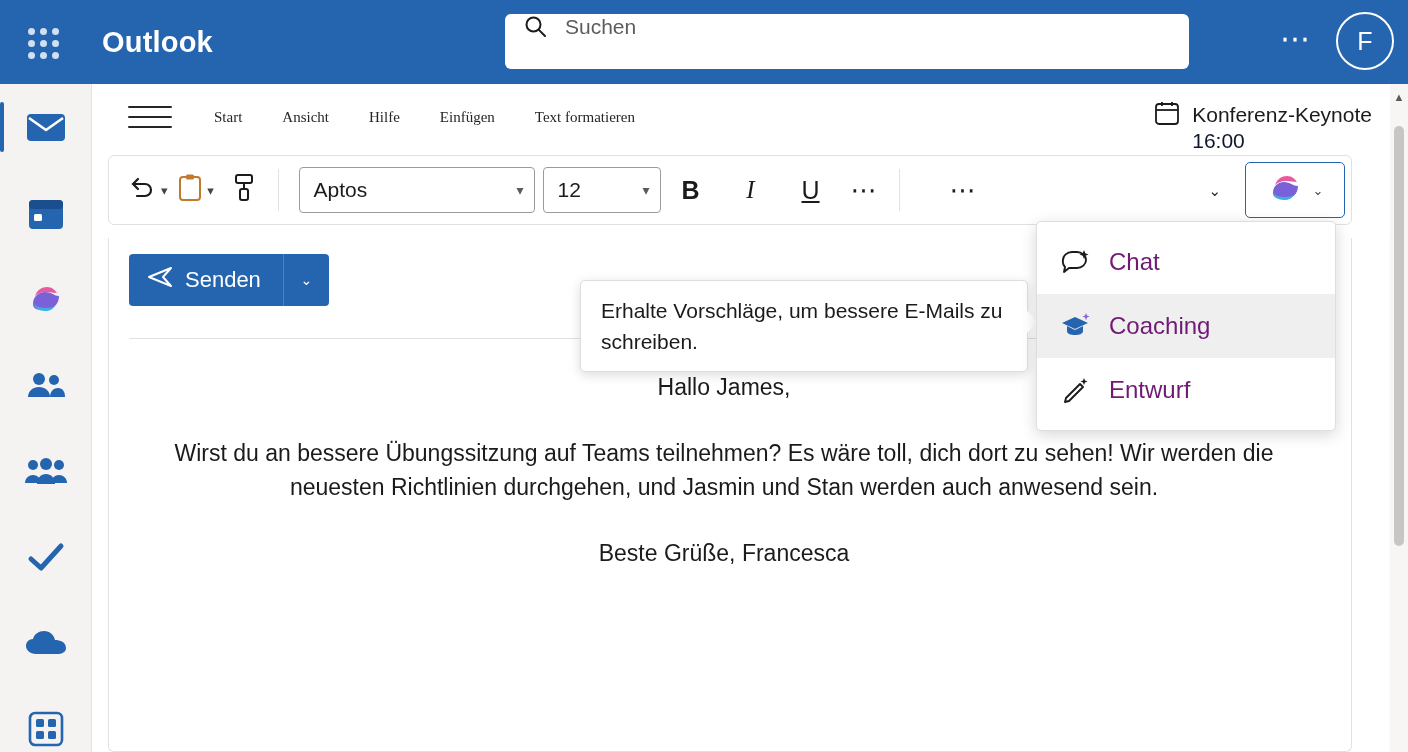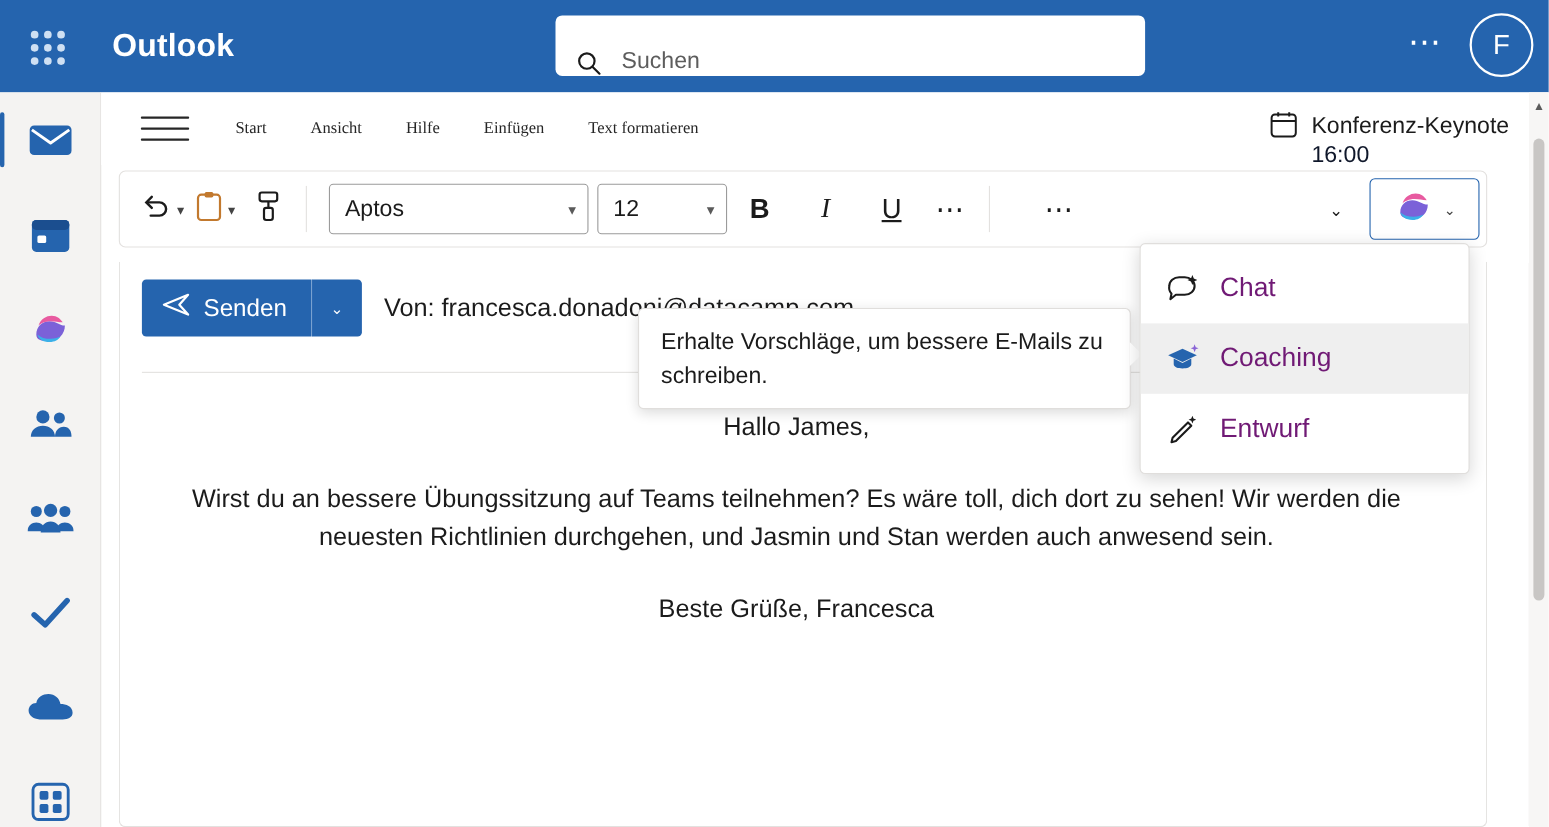--- a/index.html
+++ b/index.html
@@ -41,24 +41,24 @@
   }
   .brand {
     color: #ffffff;
     font-size: 29px;
     font-weight: 700;
     margin-left: 32px;
     letter-spacing: .2px;
   }
   .searchwrap {
     position: absolute; left: 505px; top: 14px;
-    width: 536px; height: 55px;
+    width: 684px; height: 55px;
     background: #ffffff;
     border-radius: 6px;
-    display: flex; align-items: flex-end;
+    display: flex; align-items: flex-start;
     padding: 0 18px;
   }
   .searchwrap .mag {
     width: 24px; height: 24px;
     margin-right: 16px;
     flex: 0 0 auto;
     color: #1b1b1b;
   }
   .searchwrap input {
     border: none; outline: none;
@@ -551,24 +551,20 @@
         <span>
           <svg width="26" height="22" viewBox="0 0 26 22" fill="none" stroke="#ffffff" stroke-width="2" stroke-linejoin="round">
             <path d="M2 11 L24 2 L16 11 L24 20 Z"></path>
           </svg>
         </span>
         <span>Senden</span>
       </div>
       <div class="send-split">⌄</div>
     </div>
 
-    <div class="fromrow">
-      <span class="lbl">Von:</span>
-      <span class="addr">francesca.donadoni@datacamp.com</span>
-    </div>
 
     <div class="divider"></div>
 
     <div class="body">
       <p>Hallo James,</p>
       <p>Wirst du an bessere Übungssitzung auf Teams teilnehmen? Es wäre toll, dich dort zu sehen! Wir werden die neuesten Richtlinien durchgehen, und Jasmin und Stan werden auch anwesend sein.</p>
       <p>Beste Grüße, Francesca</p>
     </div>
   </div>
 

